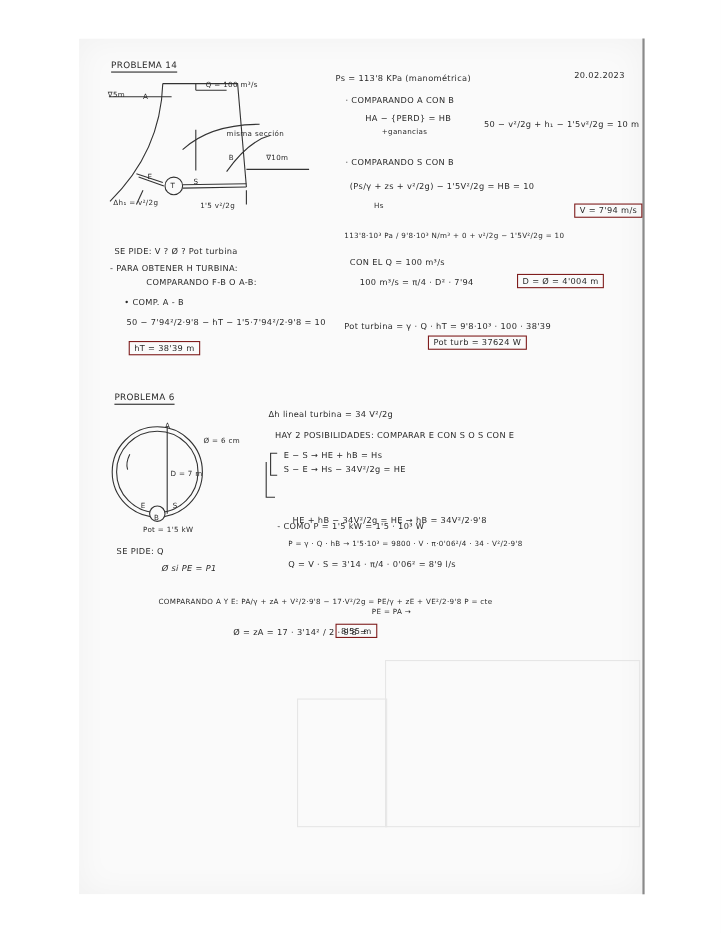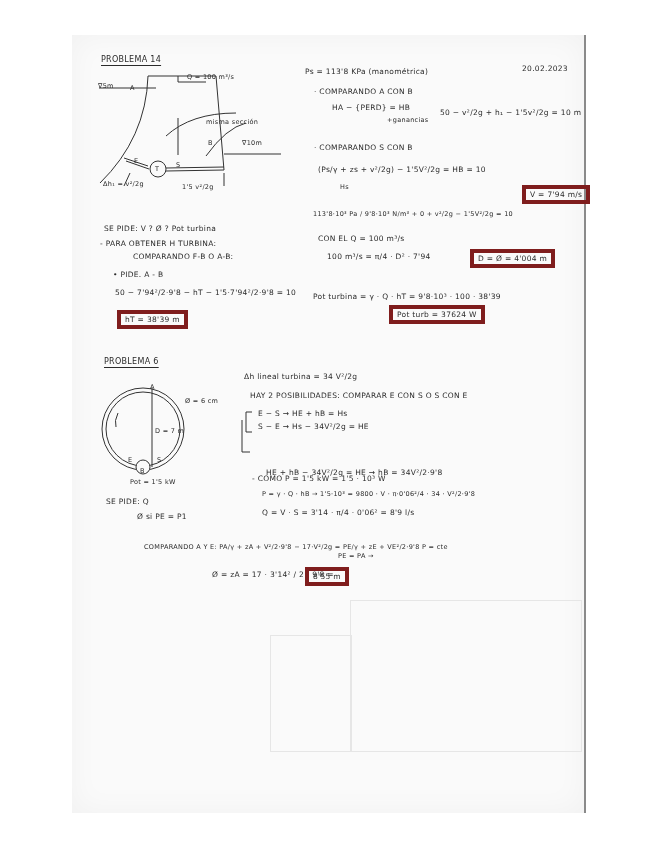--- a/index.html
+++ b/index.html
@@ -4,21 +4,21 @@
 <style>
   html, body { margin:0; padding:0; background:#ffffff; }
   body { width:655px; height:848px; position:relative; overflow:hidden;
          font-family:"DejaVu Sans", sans-serif; color:#2b2b2b; }
   .paper { position:absolute; left:72px; top:35px; width:512px; height:778px;
            background:#fafafa; border-right:2px solid #8a8a8a;
            box-shadow: inset 0 0 30px rgba(0,0,0,0.04); }
   .hw { position:absolute; font-size:7.5px; letter-spacing:0.3px; white-space:nowrap; color:#2a2a2a; }
   .hw.sm { font-size:6.5px; }
   .hw.title { font-size:8px; text-decoration:underline; text-underline-offset:3px; }
-  .boxed { border:4px solid #7f1d1d; padding:1px 4px; }
+  .boxed { border:1px solid #7f1d1d; padding:1px 4px; }
   svg { position:absolute; }
   .faint { position:absolute; border:1px solid #e6e6e6; }
 </style>
 </head>
 <body>
 
 <div class="paper"></div>
 
 <div class="faint" style="left:270px;top:635px;width:80px;height:115px;"></div>
 <div class="faint" style="left:350px;top:600px;width:230px;height:150px;"></div>
@@ -54,28 +54,28 @@
 <div class="hw sm" style="left:242px;top:139px;">∇10m</div>
 <div class="hw sm" style="left:155px;top:165px;">T</div>
 <div class="hw sm" style="left:134px;top:157px;">E</div>
 <div class="hw sm" style="left:176px;top:161px;">S</div>
 <div class="hw sm" style="left:103px;top:180px;">Δh₁ = v²/2g</div>
 <div class="hw sm" style="left:182px;top:183px;">1'5 v²/2g</div>
 
 <div class="hw" style="left:104px;top:224px;">SE PIDE:  V ?   Ø ?   Pot turbina</div>
 <div class="hw" style="left:100px;top:239px;">- PARA OBTENER H TURBINA:</div>
 <div class="hw" style="left:133px;top:252px;">COMPARANDO  F-B  O  A-B:</div>
-<div class="hw" style="left:113px;top:270px;">• PIDE. A - B</div>
+<div class="hw" style="left:113px;top:270px;">• COMP. A - B</div>
 <div class="hw" style="left:115px;top:288px;">50 − 7'94²/2·9'8 − hT − 1'5·7'94²/2·9'8 = 10</div>
 <div class="hw boxed" style="left:117px;top:310px;">hT = 38'39 m</div>
 
 <div class="hw" style="left:305px;top:67px;">Ps = 113'8 KPa (manométrica)</div>
 <div class="hw" style="left:314px;top:87px;">· COMPARANDO A CON B</div>
 <div class="hw" style="left:332px;top:103px;">HA − {PERD} = HB</div>
-<div class="hw sm" style="left:347px;top:116px;margin-left:40px;">+ganancias</div>
+<div class="hw sm" style="left:347px;top:116px;">+ganancias</div>
 <div class="hw" style="left:440px;top:108px;">50 − v²/2g + h₁ − 1'5v²/2g = 10 m</div>
 <div class="hw" style="left:314px;top:143px;">· COMPARANDO S CON B</div>
 <div class="hw" style="left:318px;top:165px;">(Ps/γ + zs + v²/2g) − 1'5V²/2g = HB = 10</div>
 <div class="hw sm" style="left:340px;top:183px;">Hs</div>
 <div class="hw boxed" style="left:522px;top:185px;">V = 7'94 m/s</div>
 <div class="hw sm" style="left:313px;top:210px;">113'8·10³ Pa / 9'8·10³ N/m³ + 0 + v²/2g − 1'5V²/2g = 10</div>
 <div class="hw" style="left:318px;top:234px;">CON EL Q = 100 m³/s</div>
 <div class="hw" style="left:327px;top:252px;">100 m³/s = π/4 · D² · 7'94</div>
 <div class="hw boxed" style="left:470px;top:249px;">D = Ø = 4'004 m</div>
 <div class="hw" style="left:313px;top:292px;">Pot turbina = γ · Q · hT = 9'8·10³ · 100 · 38'39</div>
@@ -93,21 +93,21 @@
   </g>
 </svg>
 <div class="hw sm" style="left:150px;top:383px;">A</div>
 <div class="hw sm" style="left:185px;top:397px;">Ø = 6 cm</div>
 <div class="hw sm" style="left:155px;top:427px;">D = 7 m</div>
 <div class="hw sm" style="left:140px;top:467px;">B</div>
 <div class="hw sm" style="left:128px;top:456px;">E</div>
 <div class="hw sm" style="left:157px;top:456px;">S</div>
 <div class="hw sm" style="left:130px;top:478px;">Pot = 1'5 kW</div>
 <div class="hw" style="left:106px;top:497px;">SE PIDE:  Q</div>
-<div class="hw" style="left:137px;top:512px;">Ø si PE = P1</div>
+<div class="hw" style="left:147px;top:512px;font-style:italic;">Ø si PE = P1</div>
 
 <div class="hw" style="left:244px;top:372px;">Δh lineal turbina = 34 V²/2g</div>
 <div class="hw" style="left:250px;top:391px;">HAY 2 POSIBILIDADES: COMPARAR E CON S O S CON E</div>
 <svg style="left:238px;top:410px;" width="20" height="46" viewBox="0 0 20 46">
   <path d="M14 2 L8 2 L8 22 L14 22 M4 10 L4 42 L12 42" stroke="#333" fill="none"></path>
 </svg>
 <div class="hw" style="left:258px;top:409px;">E − S → HE + hB = Hs</div>
 <div class="hw" style="left:258px;top:422px;">S − E → Hs − 34V²/2g = HE</div>
 <div class="hw" style="left:266px;top:456px;margin-top:12px;">HE + hB − 34V²/2g = HE → hB = 34V²/2·9'8</div>
 <div class="hw" style="left:252px;top:474px;">- COMO  P = 1'5 kW = 1'5 · 10³ W</div>

